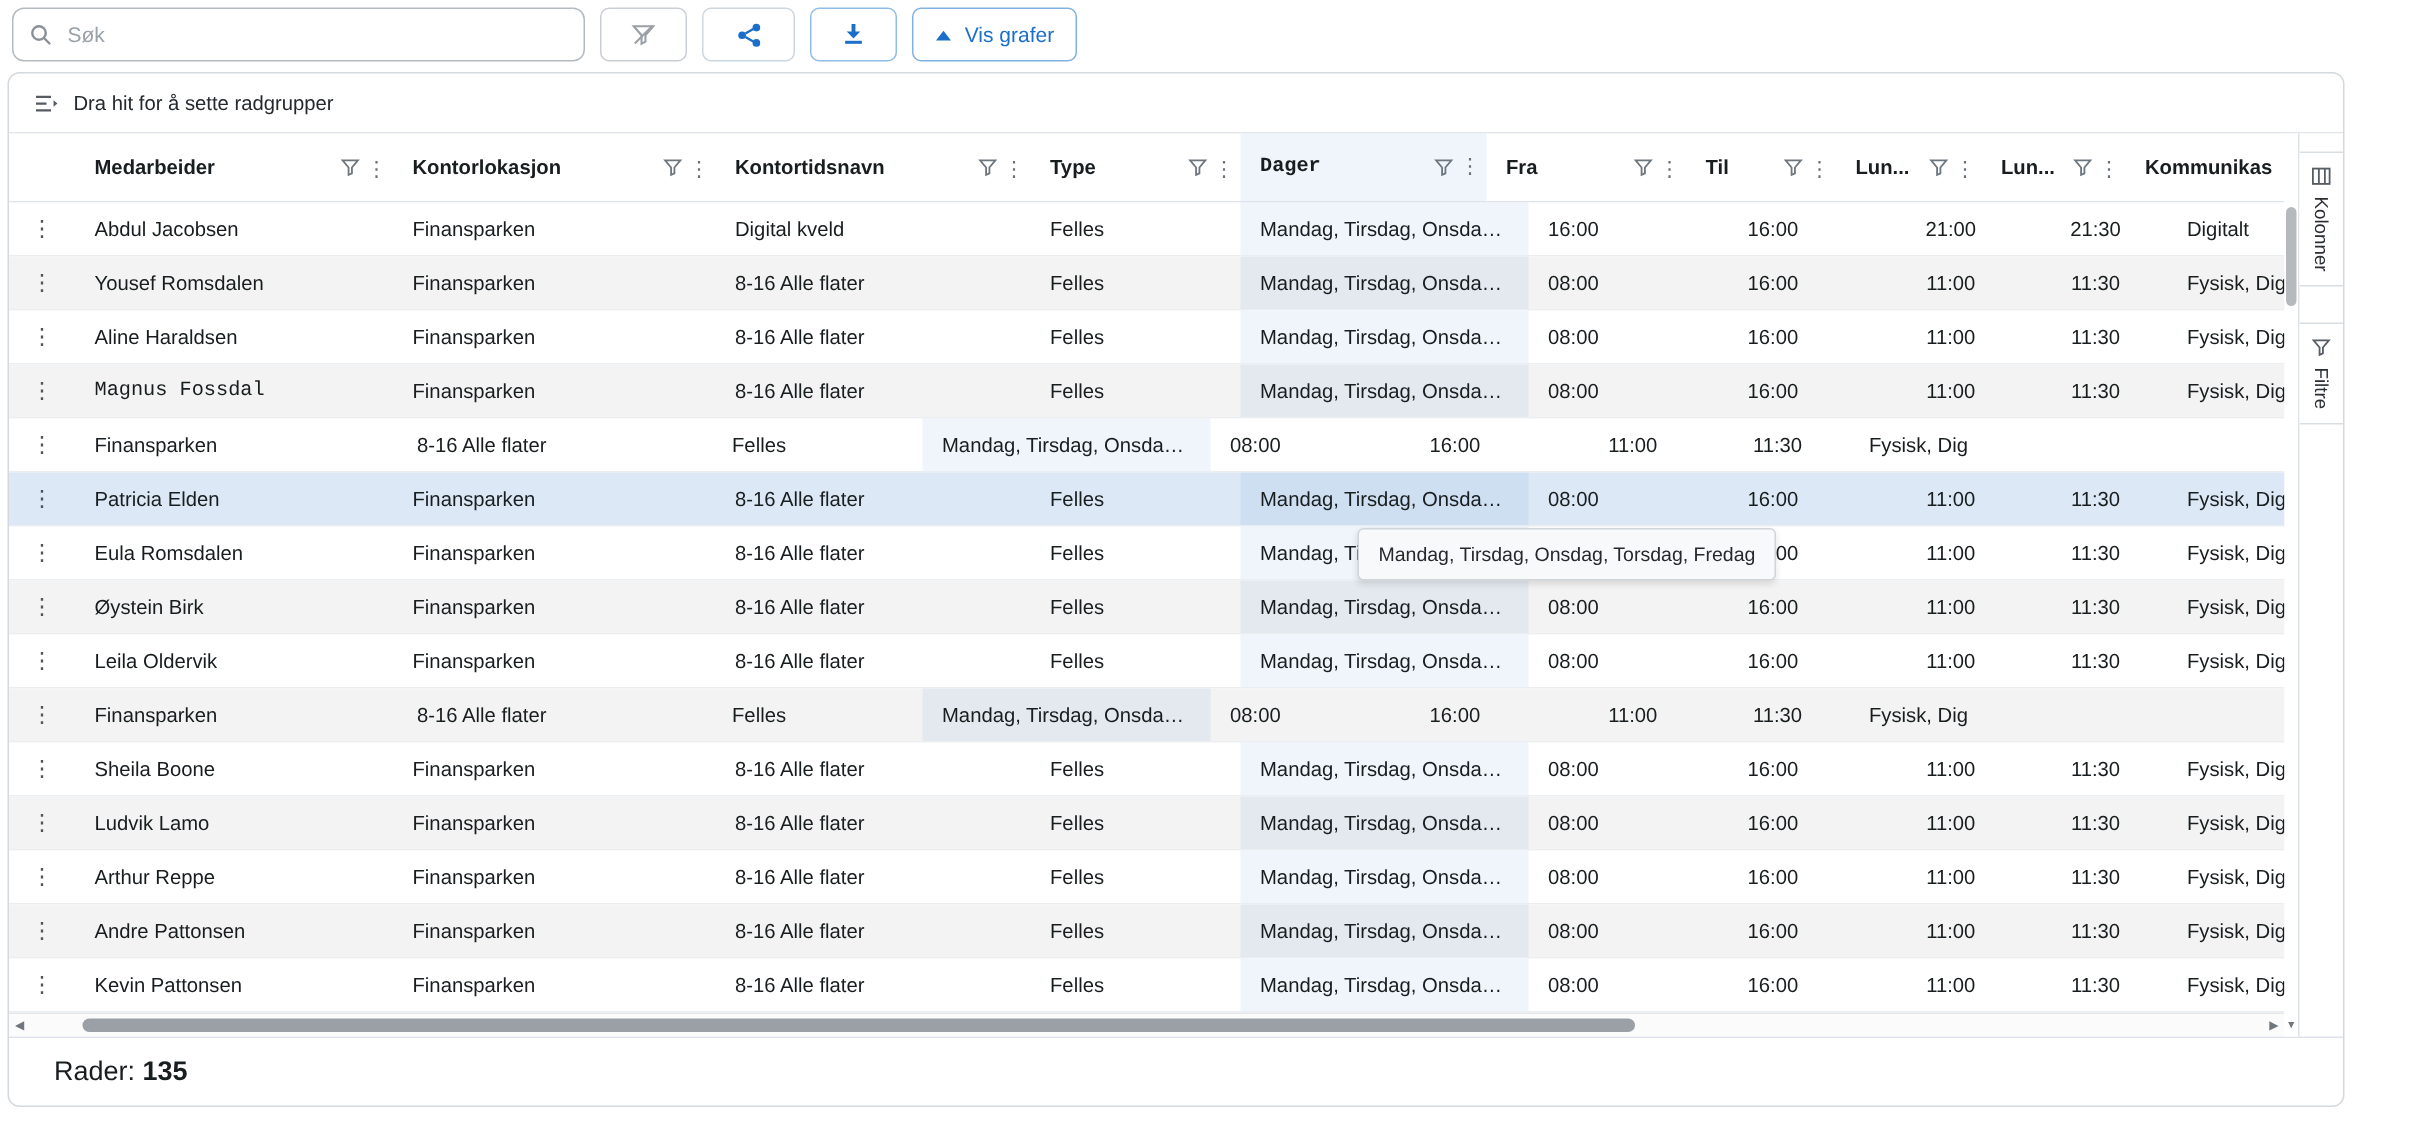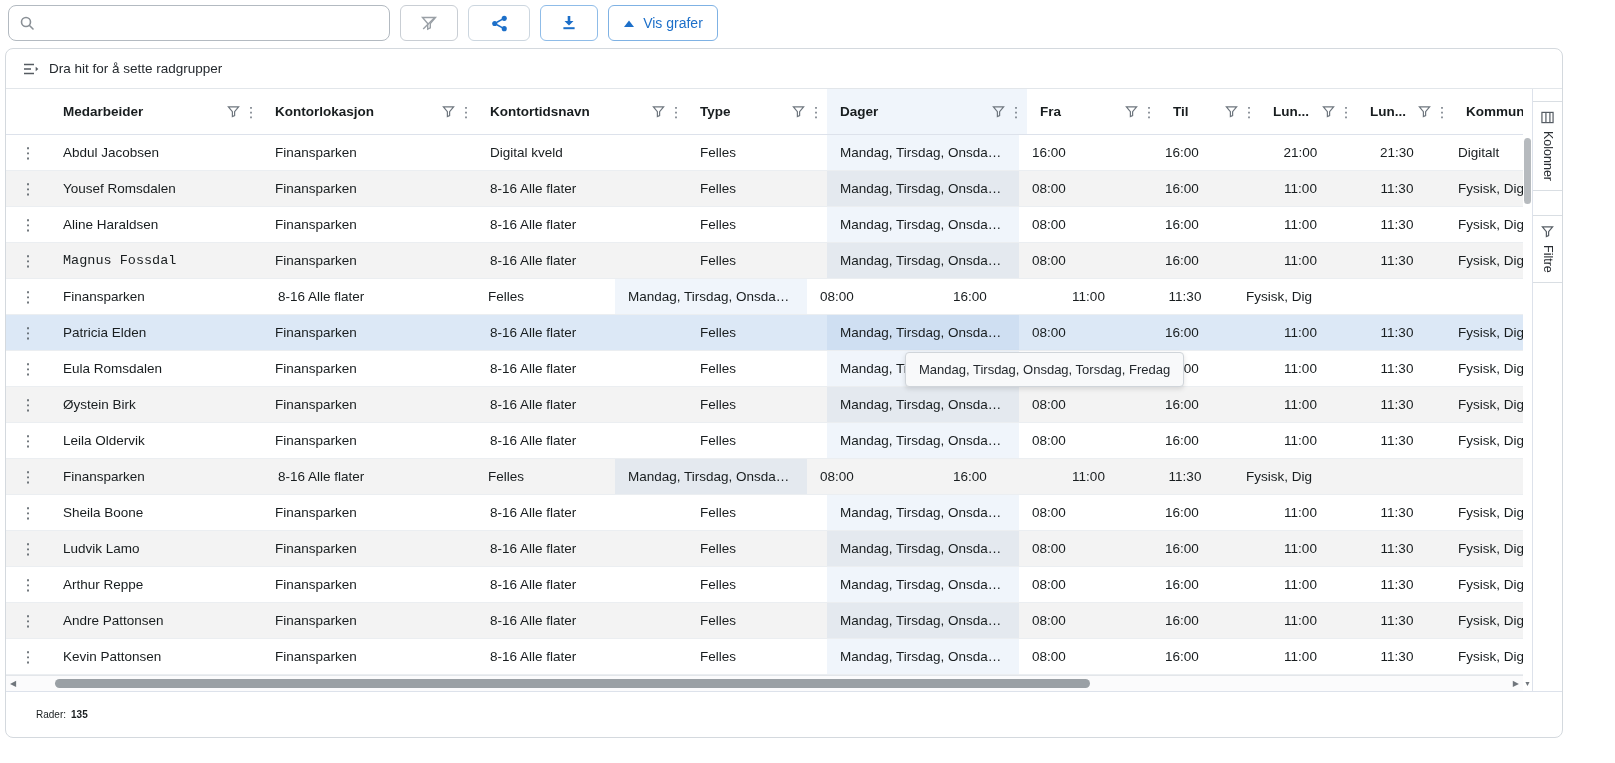--- a/index.html
+++ b/index.html
@@ -46,36 +46,37 @@
   .vscroll{width:9px;min-width:9px;position:relative;background:#fff}
   .vthumb{position:absolute;top:49px;left:1px;width:7px;height:66px;background:#b6babe;border-radius:4px;cursor:pointer}
   .varrow{position:absolute;bottom:4px;left:0;width:100%;text-align:center;font-size:7px;color:#70767c;cursor:pointer}
   
   .strip{width:30px;min-width:30px;border-left:1px solid #dde2eb;box-sizing:border-box;display:flex;flex-direction:column;align-items:center;background:#fff}
   .tab{display:flex;flex-direction:column;align-items:center;gap:7px;padding:9px 0;border-top:1px solid #d9dee3;border-bottom:1px solid #d9dee3;width:100%;box-sizing:border-box;cursor:pointer;background:#fff}
   .tab.first{margin-top:12px}
   .tab.second{margin-top:24px}
   .tab .vtext{writing-mode:vertical-lr;font-size:12.5px;color:#2a2e33}
   
-  .status{height:46px;min-height:46px;border-top:1px solid #dde2eb;display:flex;align-items:center;padding-left:30px;gap:5px;font-size:10px;box-sizing:border-box}
+  .status{height:46px;min-height:46px;border-top:1px solid #dde2eb;display:flex;align-items:center;padding-left:30px;gap:5px;font-size:18px;box-sizing:border-box}
   .status b{font-weight:700}
   
   .tooltip{position:absolute;left:899px;top:217px;z-index:5;background:#f8f9fa;border:1px solid #d0d5da;border-radius:4px;padding:9px 13px;font-size:13px;color:#24292e;white-space:nowrap;box-shadow:0 2px 5px rgba(0,0,0,0.12)}
 </style>
 </head>
 <body>
 
 <div class="toolbar">
   <div class="search">
     <span class="icn">
       <svg width="16" height="16" viewBox="0 0 16 16">
           <circle cx="7" cy="7" r="4.5" fill="none" stroke="#8a9096" stroke-width="1.6"></circle>
           <line x1="10.5" y1="10.5" x2="14" y2="14" stroke="#8a9096" stroke-width="1.6" stroke-linecap="round"></line>
         </svg>
     </span>
+    <input placeholder="Søk" style="">
   </div>
   <button class="tbtn b1">
     <span class="icn">
       <svg width="18" height="18" viewBox="0 0 18 18">
           <path d="M2.5 3.5h13l-5.2 6v4.3l-2.6 1.4v-5.7l-5.2-6z" fill="none" stroke="#9aa0a6" stroke-width="1.4"></path>
           <line x1="3.2" y1="15" x2="15" y2="3.2" stroke="#9aa0a6" stroke-width="1.4"></line>
         </svg>
     </span>
   </button>
   <button class="tbtn b2">
@@ -152,21 +153,21 @@
           </div>
           <div class="hcell" style="width: 140px;">
             <div class="hlabel">Type</div>
             <div class="hicon">
               <svg width="13" height="13" viewBox="0 0 14 14">
                 <path d="M1.5 2h11L8.2 7.2v4.2l-2.4 1.1V7.2L1.5 2z" fill="none" stroke="#6e767e" stroke-width="1.3"></path>
               </svg>
             </div>
             <div class="kebab-icon">⋮</div>
           </div>
-          <div class="hcell tint" style="width: 200px;">
+          <div class="hcell tint" style="width: 164px; font-family: Liberation Mono, monospace;">
             <div class="hlabel">Dager</div>
             <div class="hicon">
               <svg width="13" height="13" viewBox="0 0 14 14">
                 <path d="M1.5 2h11L8.2 7.2v4.2l-2.4 1.1V7.2L1.5 2z" fill="none" stroke="#6e767e" stroke-width="1.3"></path>
               </svg>
             </div>
             <div class="kebab-icon">⋮</div>
           </div>
           <div class="hcell" style="width: 133px;">
             <div class="hlabel">Fra</div>

